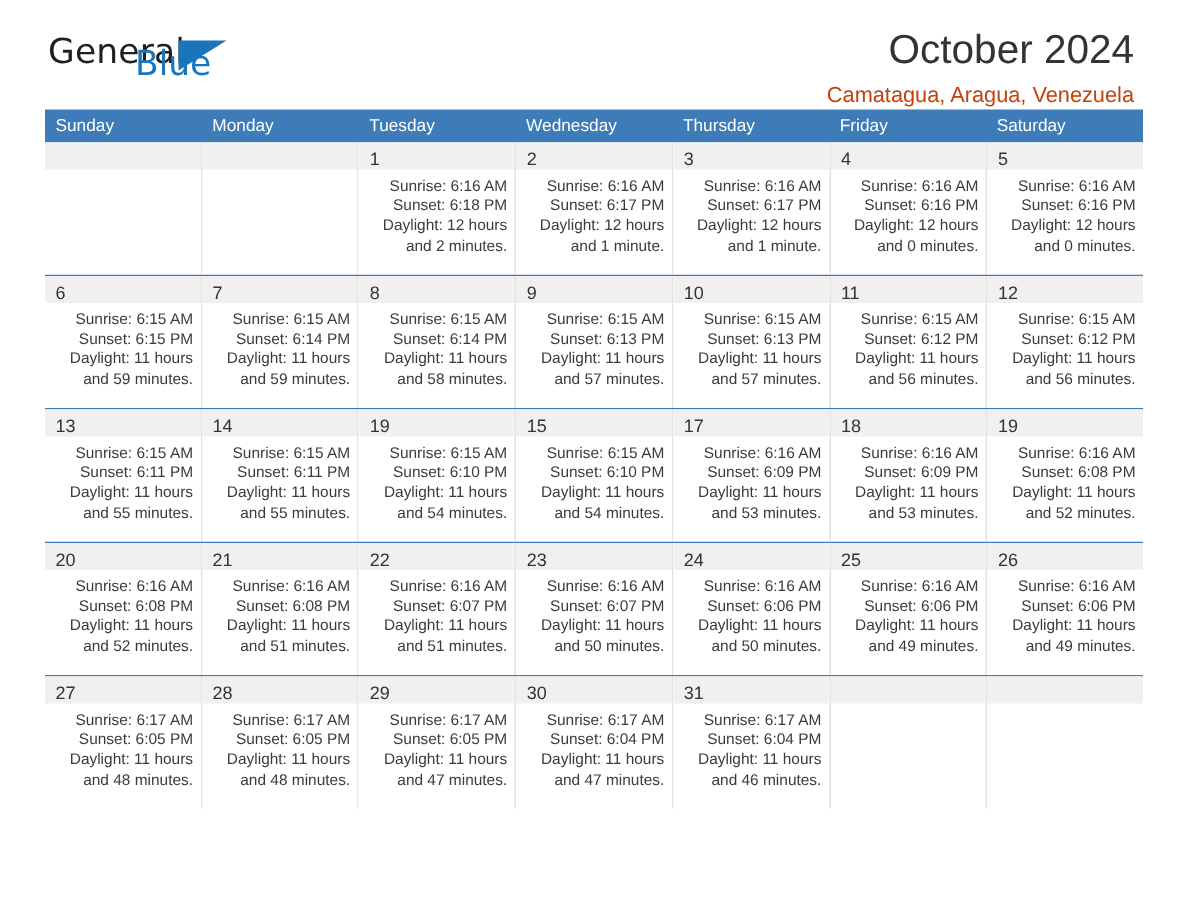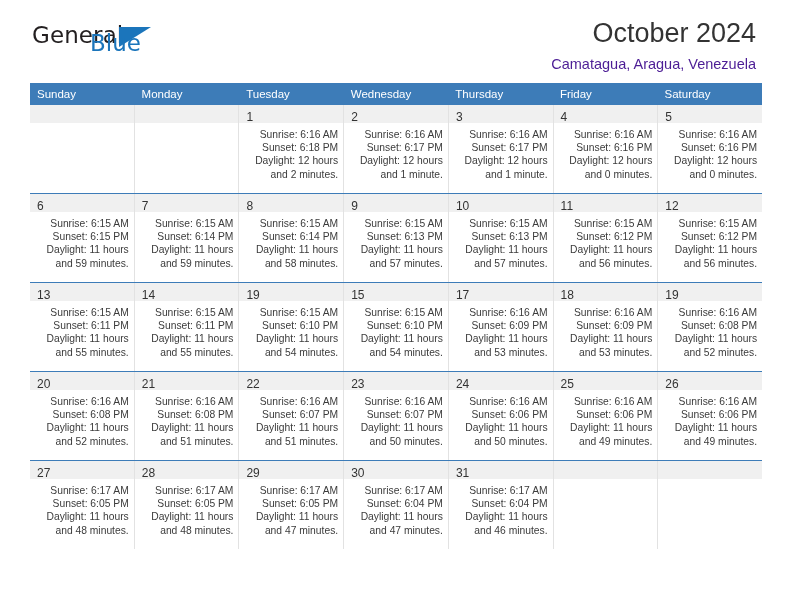--- a/index.html
+++ b/index.html
@@ -73,28 +73,28 @@
   .title-main {
     font-size: 27px;
     color: #333333;
     line-height: 1.15;
     font-weight: normal;
     margin: 0;
     white-space: nowrap;
   }
   .title-sub {
     font-size: 14.5px;
-    color: #4c1d95;
+    color: #c2410c;
     margin-top: 7px;
     white-space: nowrap;
   }
 
   
   .calendar {
-    margin: 11px 30px 0 30px;
+    margin: 1px 30px 0 30px;
     width: 732px;
   }
 
   .weekdays {
     display: flex;
     background: #3d7cb8;
   }
   .weekday {
     flex: 1 1 0;
     color: #ffffff;

